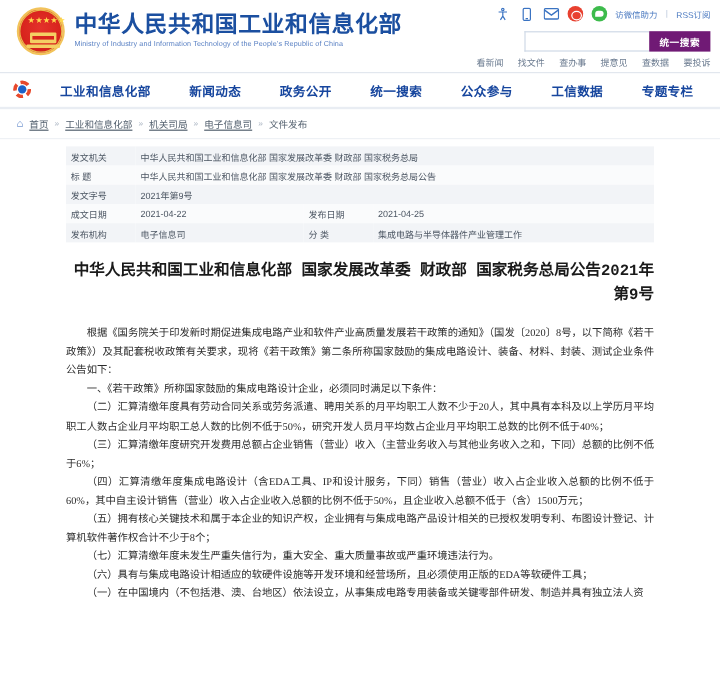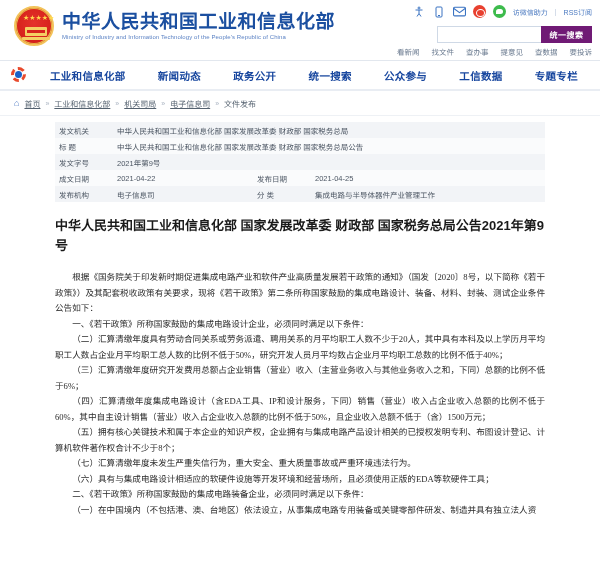--- a/index.html
+++ b/index.html
@@ -162,22 +162,22 @@
   .metatable tr:nth-child(odd) { background:#f2f4f7; }
   .metatable tr:nth-child(even) { background:#fafbfc; }
   .metatable td { font-size:7.5px; color:#4c5663; padding:0 4px; vertical-align:middle; }
   .m-label { width:58px; text-align:justify; color:#555f6d; white-space:nowrap; }
   .m-val { color:#4c5663; }
 
   
   .article { padding: 14px 55px 0 55px; }
   .art-title {
     font-size:13px; font-weight:bold; color:#1a1a1a;
-    text-align:left; line-height:20px;
-    font-family:Liberation Sans, sans-serif;
+    text-align:right; line-height:20px;
+    font-family:Liberation Mono, monospace;
   }
   .art-body {
     margin-top:14px;
     font-family:"Liberation Serif", "DejaVu Serif", serif;
     font-size:8.6px; line-height:15.5px; color:#2a2a2a;
     text-align:justify;
   }
   .art-body p { margin:0; text-indent:2em; }
 </style>
 </head>
@@ -304,18 +304,17 @@
     <div class="art-title">中华人民共和国工业和信息化部 国家发展改革委 财政部 国家税务总局公告2021年第9号</div>
     <div class="art-body">
       <p>根据《国务院关于印发新时期促进集成电路产业和软件产业高质量发展若干政策的通知》（国发〔2020〕8号，以下简称《若干政策》）及其配套税收政策有关要求，现将《若干政策》第二条所称国家鼓励的集成电路设计、装备、材料、封装、测试企业条件公告如下：</p>
       <p>一、《若干政策》所称国家鼓励的集成电路设计企业，必须同时满足以下条件：</p>
       <p>（二）汇算清缴年度具有劳动合同关系或劳务派遣、聘用关系的月平均职工人数不少于20人，其中具有本科及以上学历月平均职工人数占企业月平均职工总人数的比例不低于50%，研究开发人员月平均数占企业月平均职工总数的比例不低于40%；</p>
       <p>（三）汇算清缴年度研究开发费用总额占企业销售（营业）收入（主营业务收入与其他业务收入之和，下同）总额的比例不低于6%；</p>
       <p>（四）汇算清缴年度集成电路设计（含EDA工具、IP和设计服务，下同）销售（营业）收入占企业收入总额的比例不低于60%，其中自主设计销售（营业）收入占企业收入总额的比例不低于50%，且企业收入总额不低于（含）1500万元；</p>
       <p>（五）拥有核心关键技术和属于本企业的知识产权，企业拥有与集成电路产品设计相关的已授权发明专利、布图设计登记、计算机软件著作权合计不少于8个；</p>
       <p>（七）汇算清缴年度未发生严重失信行为，重大安全、重大质量事故或严重环境违法行为。</p>
       <p>（六）具有与集成电路设计相适应的软硬件设施等开发环境和经营场所，且必须使用正版的EDA等软硬件工具；</p>
-      <p>二、《若干政策》所称国家鼓励的集成电路装备企业，必须同时满足以下条件：</p>
       <p>（一）在中国境内（不包括港、澳、台地区）依法设立，从事集成电路专用装备或关键零部件研发、制造并具有独立法人资</p>
     </div>
   </div>
 
 </div>
 
 </body></html>

